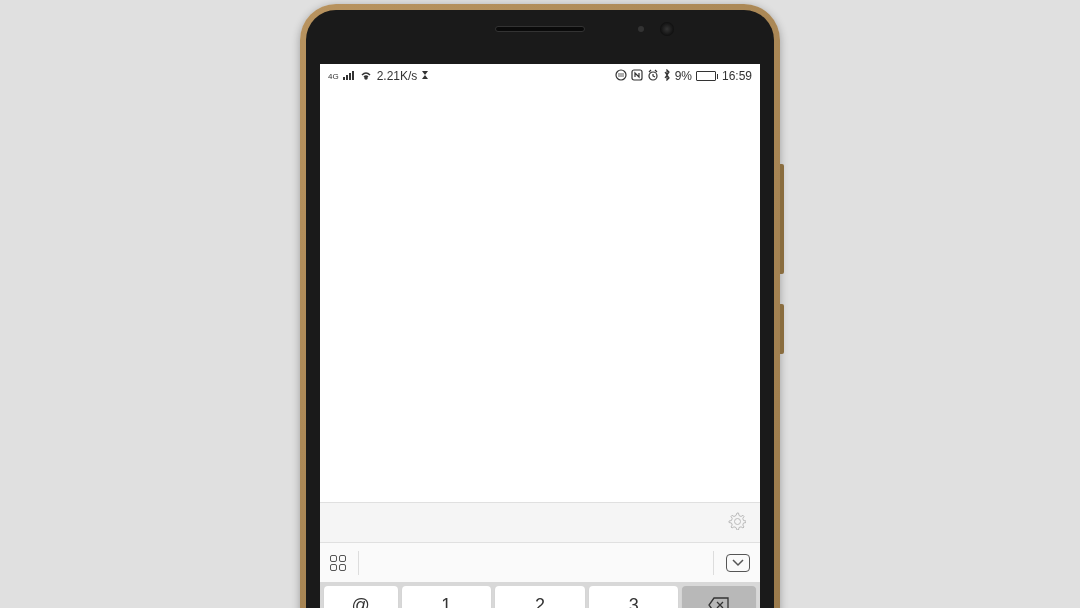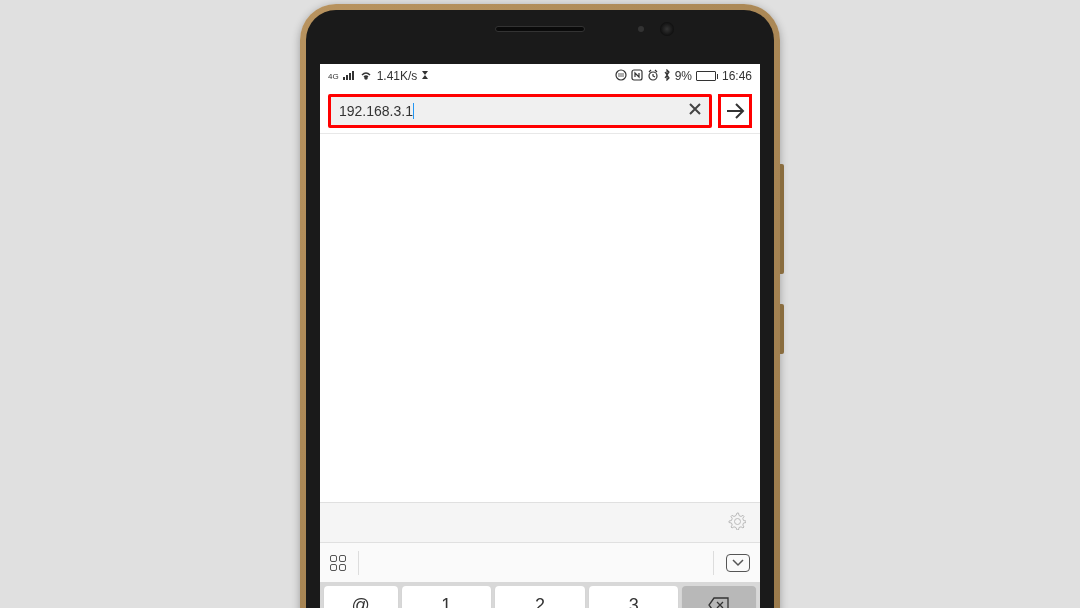--- a/index.html
+++ b/index.html
@@ -272,21 +272,21 @@
                 <rect x="6" y="3" width="2" height="7" fill="#333"></rect>
                 <rect x="9" y="1" width="2" height="9" fill="#333"></rect>
               </svg>
           </span>
           <span>
             <svg width="14" height="10" viewBox="0 0 14 10">
                 <path d="M7 9 L7 9 A1 1 0 1 0 7 7 A1 1 0 1 0 7 9 M3 5 Q7 1 11 5 M5 7 Q7 5 9 7" stroke="#333" stroke-width="1.5" fill="none"></path>
                 <circle cx="7" cy="8" r="1" fill="#333"></circle>
               </svg>
           </span>
-          <span>1.41K/s</span>
+          <span>2.21K/s</span>
           <span>
             <svg width="8" height="10" viewBox="0 0 8 10">
                 <path d="M1 1 L7 1 L4 5 L7 9 L1 9 L4 5 Z" fill="#333"></path>
               </svg>
           </span>
         </div>
         <div class="status-right">
           <span>
             <svg width="12" height="12" viewBox="0 0 12 12">
                 <circle cx="6" cy="6" r="5" stroke="#333" stroke-width="1.2" fill="none"></circle>
@@ -308,40 +308,24 @@
           <span>
             <svg width="8" height="12" viewBox="0 0 8 12">
                 <path d="M2 3 L6 9 L4 11 L4 1 L6 3 L2 9" stroke="#333" stroke-width="1.2" fill="none"></path>
               </svg>
           </span>
           <span>9%</span>
           <span class="battery-icon">
             <span class="battery-body"><span class="battery-fill"></span></span>
             <span class="battery-tip"></span>
           </span>
-          <span>16:46</span>
+          <span>16:59</span>
         </div>
       </div>
 
-      <div class="browser-bar">
-        <div class="url-input">
-          <span class="url-text">192.168.3.1</span>
-            <span class="cursor"></span>
-          <span class="clear-btn">
-            <svg width="16" height="16" viewBox="0 0 16 16">
-                <path d="M3 3 L13 13 M13 3 L3 13" stroke="#444" stroke-width="2"></path>
-              </svg>
-          </span>
-        </div>
-        <div class="go-btn">
-          <svg width="22" height="22" viewBox="0 0 22 22">
-              <path d="M3 11 L18 11 M12 4 L19 11 L12 18" stroke="#333" stroke-width="2" fill="none"></path>
-            </svg>
-        </div>
-      </div>
 
       <div class="content-area"></div>
 
       <div class="suggestion-bar">
         <span class="gear-icon">
           <svg width="18" height="18" viewBox="0 0 18 18">
             <path d="M9 1 L10.5 1 L11 3.5 L13 4.5 L15 3.3 L16 4.3 L14.8 6.5 L15.5 8.5 L18 9 L18 10.5 L15.5 11 L14.8 13 L16 15 L15 16 L13 14.8 L11 15.5 L10.5 18 L9 18 L8 15.5 L6 14.8 L4 16 L3 15 L4.2 13 L3.5 11 L1 10.5 L1 9 L3.5 8.5 L4.2 6.5 L3 4.3 L4 3.3 L6 4.5 L8 3.5 Z" fill="none" stroke="#bbb" stroke-width="1"></path>
             <circle cx="9.5" cy="9.5" r="3" fill="none" stroke="#bbb" stroke-width="1"></circle>
           </svg>
         </span>

